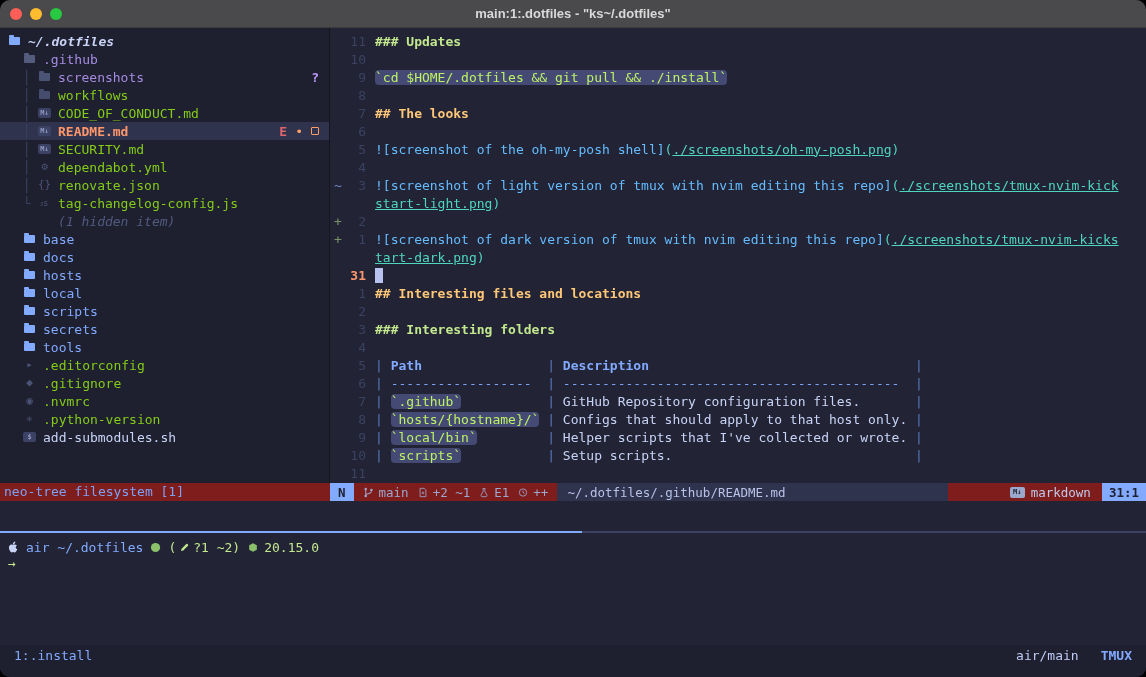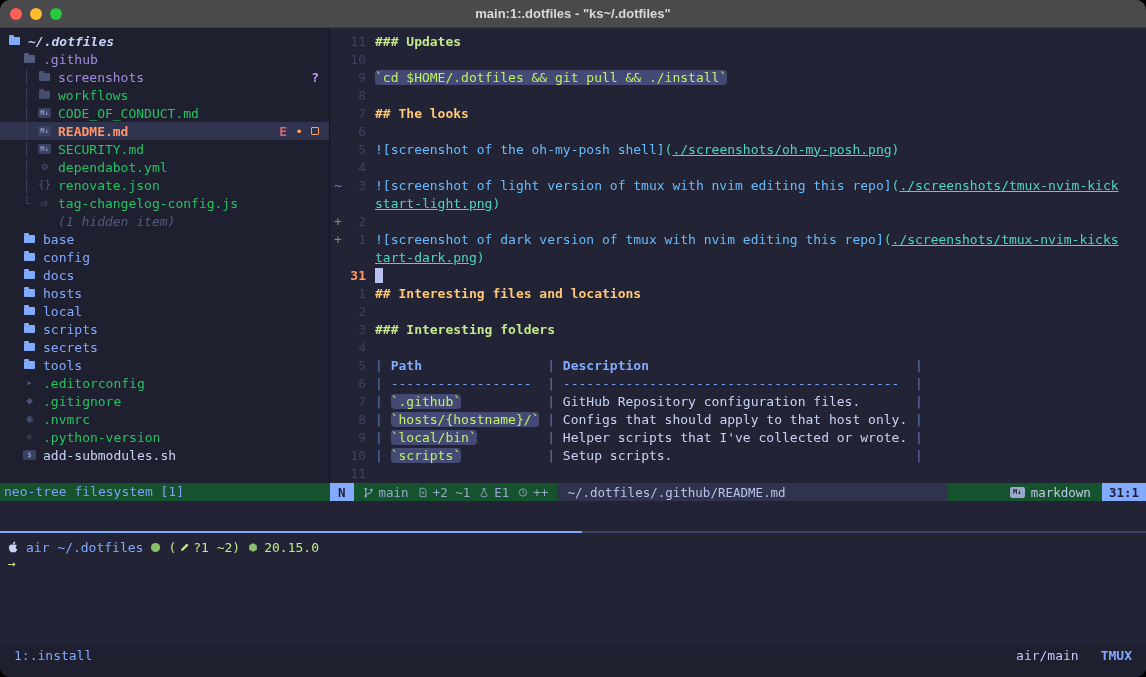--- a/index.html
+++ b/index.html
@@ -36,21 +36,21 @@
                        height:2.5px; border-radius:1px 1px 0 0; background:inherit; }
   .ic-box { width:13px; height:10px; border-radius:2px; background:#3c4263; color:#8e99c4;
             font-size:7px; font-weight:bold; display:flex; align-items:center;
             justify-content:center; flex:none; margin-right:7px; line-height:1; }
   .ic-glyph { width:13px; flex:none; margin-right:7px; text-align:center; font-size:11px;
               color:#4c5475; line-height:18px; }
   .ic-none { width:20px; flex:none; }
   .lb-root { color:#c8d3f5; font-weight:bold; font-style:italic; }
   .lb-purple { color:#a58be0;text-align:center; }
   .lb-blue { color:#82aaff; }
-  .lb-dim { color:#22c55e;text-align:center; }
+  .lb-dim { color:#84cc16;text-align:center; }
   .lb-light { color:#c8d3f5; }
   .lb-hidden-note { color:#525a7d; font-style:italic; }
   .lb-selected-orange { color:#ff966c; font-weight:600; }
   .t-badges { margin-left:auto; display:flex; align-items:center; gap:8px; }
   .b-q { color:#c099ff; font-weight:bold; }
   .b-e { color:#e0646e; font-weight:bold; }
   .b-dot { color:#ff9e64; }
   .b-sq { width:8px; height:8px; border:1.5px solid #ff9e64; border-radius:1px; display:inline-block; }
 
   
@@ -67,21 +67,21 @@
   .sg-code { color:#bef264; background:#444a73; border-radius:4px; }
   .sg-link { color:#65bcff; }
   .sg-url { color:#4fd6be; text-decoration:underline; }
   .sg-urlp { color:#4fd6be; }
   .sg-pipe { color:#5878b8; }
   .sg-th { color:#82aaff; font-weight:bold; }
   .sg-dash { color:#7aa2f7; }
   .sg-txt { color:#c8d3f5;text-align:center; }
 
   
-  .status-row { height:18px; flex:none; display:flex; background:#14532d; }
+  .status-row { height:18px; flex:none; display:flex; background:#7f1d1d; }
   .neotree-status { width:330px; flex:none; color:#7aa2f7; font-size:13px; padding-left:4px;
                     line-height:18px; white-space:pre; }
   .statusline { flex:1; display:flex; align-items:center; font-size:12.5px;
                 color:#9aa8ce; gap:9px; }
   .sl-mode { background:#82aaff; color:#1e2030; font-weight:bold; padding:0 8px;
              height:100%; display:flex; align-items:center; flex:none; }
   .sl-item { display:flex; align-items:center; gap:5px; flex:none; }
   .sl-path { flex:1; background:#2f334d; height:100%; display:flex; align-items:center;
              padding:0 10px; color:#b8c2e8; white-space:pre; overflow:hidden; }
   .sl-gap { width:44px; flex:none; }
@@ -140,21 +140,20 @@
             <div class="tree-row"><span class="t-indent"></span><span class="t-guide">│</span><span class="ic-folder" style="background: rgb(76, 84, 117);"></span><span class="lb-purple">screenshots</span><span class="t-badges"><span class="b-q">?</span></span></div>
             <div class="tree-row"><span class="t-indent"></span><span class="t-guide">│</span><span class="ic-folder" style="background: rgb(69, 76, 109);"></span><span class="lb-dim">workflows</span></div>
             <div class="tree-row"><span class="t-indent"></span><span class="t-guide">│</span><span class="ic-box">M↓</span><span class="lb-dim">CODE_OF_CONDUCT.md</span></div>
             <div class="tree-row selected"><span class="t-indent"></span><span class="t-guide">│</span><span class="ic-box">M↓</span><span class="lb-selected-orange">README.md</span><span class="t-badges"><span class="b-e">E</span><span class="b-dot">•</span><span class="b-sq"></span></span></div>
             <div class="tree-row"><span class="t-indent"></span><span class="t-guide">│</span><span class="ic-box">M↓</span><span class="lb-dim">SECURITY.md</span></div>
             <div class="tree-row"><span class="t-indent"></span><span class="t-guide">│</span><span class="ic-glyph">⚙</span><span class="lb-dim">dependabot.yml</span></div>
             <div class="tree-row"><span class="t-indent"></span><span class="t-guide">│</span><span class="ic-glyph">{}</span><span class="lb-dim">renovate.json</span></div>
             <div class="tree-row"><span class="t-indent"></span><span class="t-guide">└</span><span class="ic-glyph" style="font-size: 9px;">ᴊs</span><span class="lb-dim">tag-changelog-config.js</span></div>
             <div class="tree-row"><span class="t-indent"></span><span class="t-guide"> </span><span class="ic-none"></span><span class="lb-hidden-note">(1 hidden item)</span></div>
             <div class="tree-row"><span class="t-indent"></span><span class="ic-folder" style="background: rgb(130, 170, 255);"></span><span class="lb-blue">base</span></div>
-            <div class="tree-row"><span class="t-indent"></span><span class="ic-folder" style="background: rgb(130, 170, 255);"></span><span class="lb-blue">config</span></div>
             <div class="tree-row"><span class="t-indent"></span><span class="ic-folder" style="background: rgb(130, 170, 255);"></span><span class="lb-blue">docs</span></div>
             <div class="tree-row"><span class="t-indent"></span><span class="ic-folder" style="background: rgb(130, 170, 255);"></span><span class="lb-blue">hosts</span></div>
             <div class="tree-row"><span class="t-indent"></span><span class="ic-folder" style="background: rgb(130, 170, 255);"></span><span class="lb-blue">local</span></div>
             <div class="tree-row"><span class="t-indent"></span><span class="ic-folder" style="background: rgb(130, 170, 255);"></span><span class="lb-blue">scripts</span></div>
             <div class="tree-row"><span class="t-indent"></span><span class="ic-folder" style="background: rgb(130, 170, 255);"></span><span class="lb-blue">secrets</span></div>
             <div class="tree-row"><span class="t-indent"></span><span class="ic-folder" style="background: rgb(130, 170, 255);"></span><span class="lb-blue">tools</span></div>
             <div class="tree-row"><span class="t-indent"></span><span class="ic-glyph">▸</span><span class="lb-dim">.editorconfig</span></div>
             <div class="tree-row"><span class="t-indent"></span><span class="ic-glyph">◆</span><span class="lb-dim">.gitignore</span></div>
             <div class="tree-row"><span class="t-indent"></span><span class="ic-glyph">◉</span><span class="lb-dim">.nvmrc</span></div>
             <div class="tree-row"><span class="t-indent"></span><span class="ic-glyph">✳</span><span class="lb-dim">.python-version</span></div>

